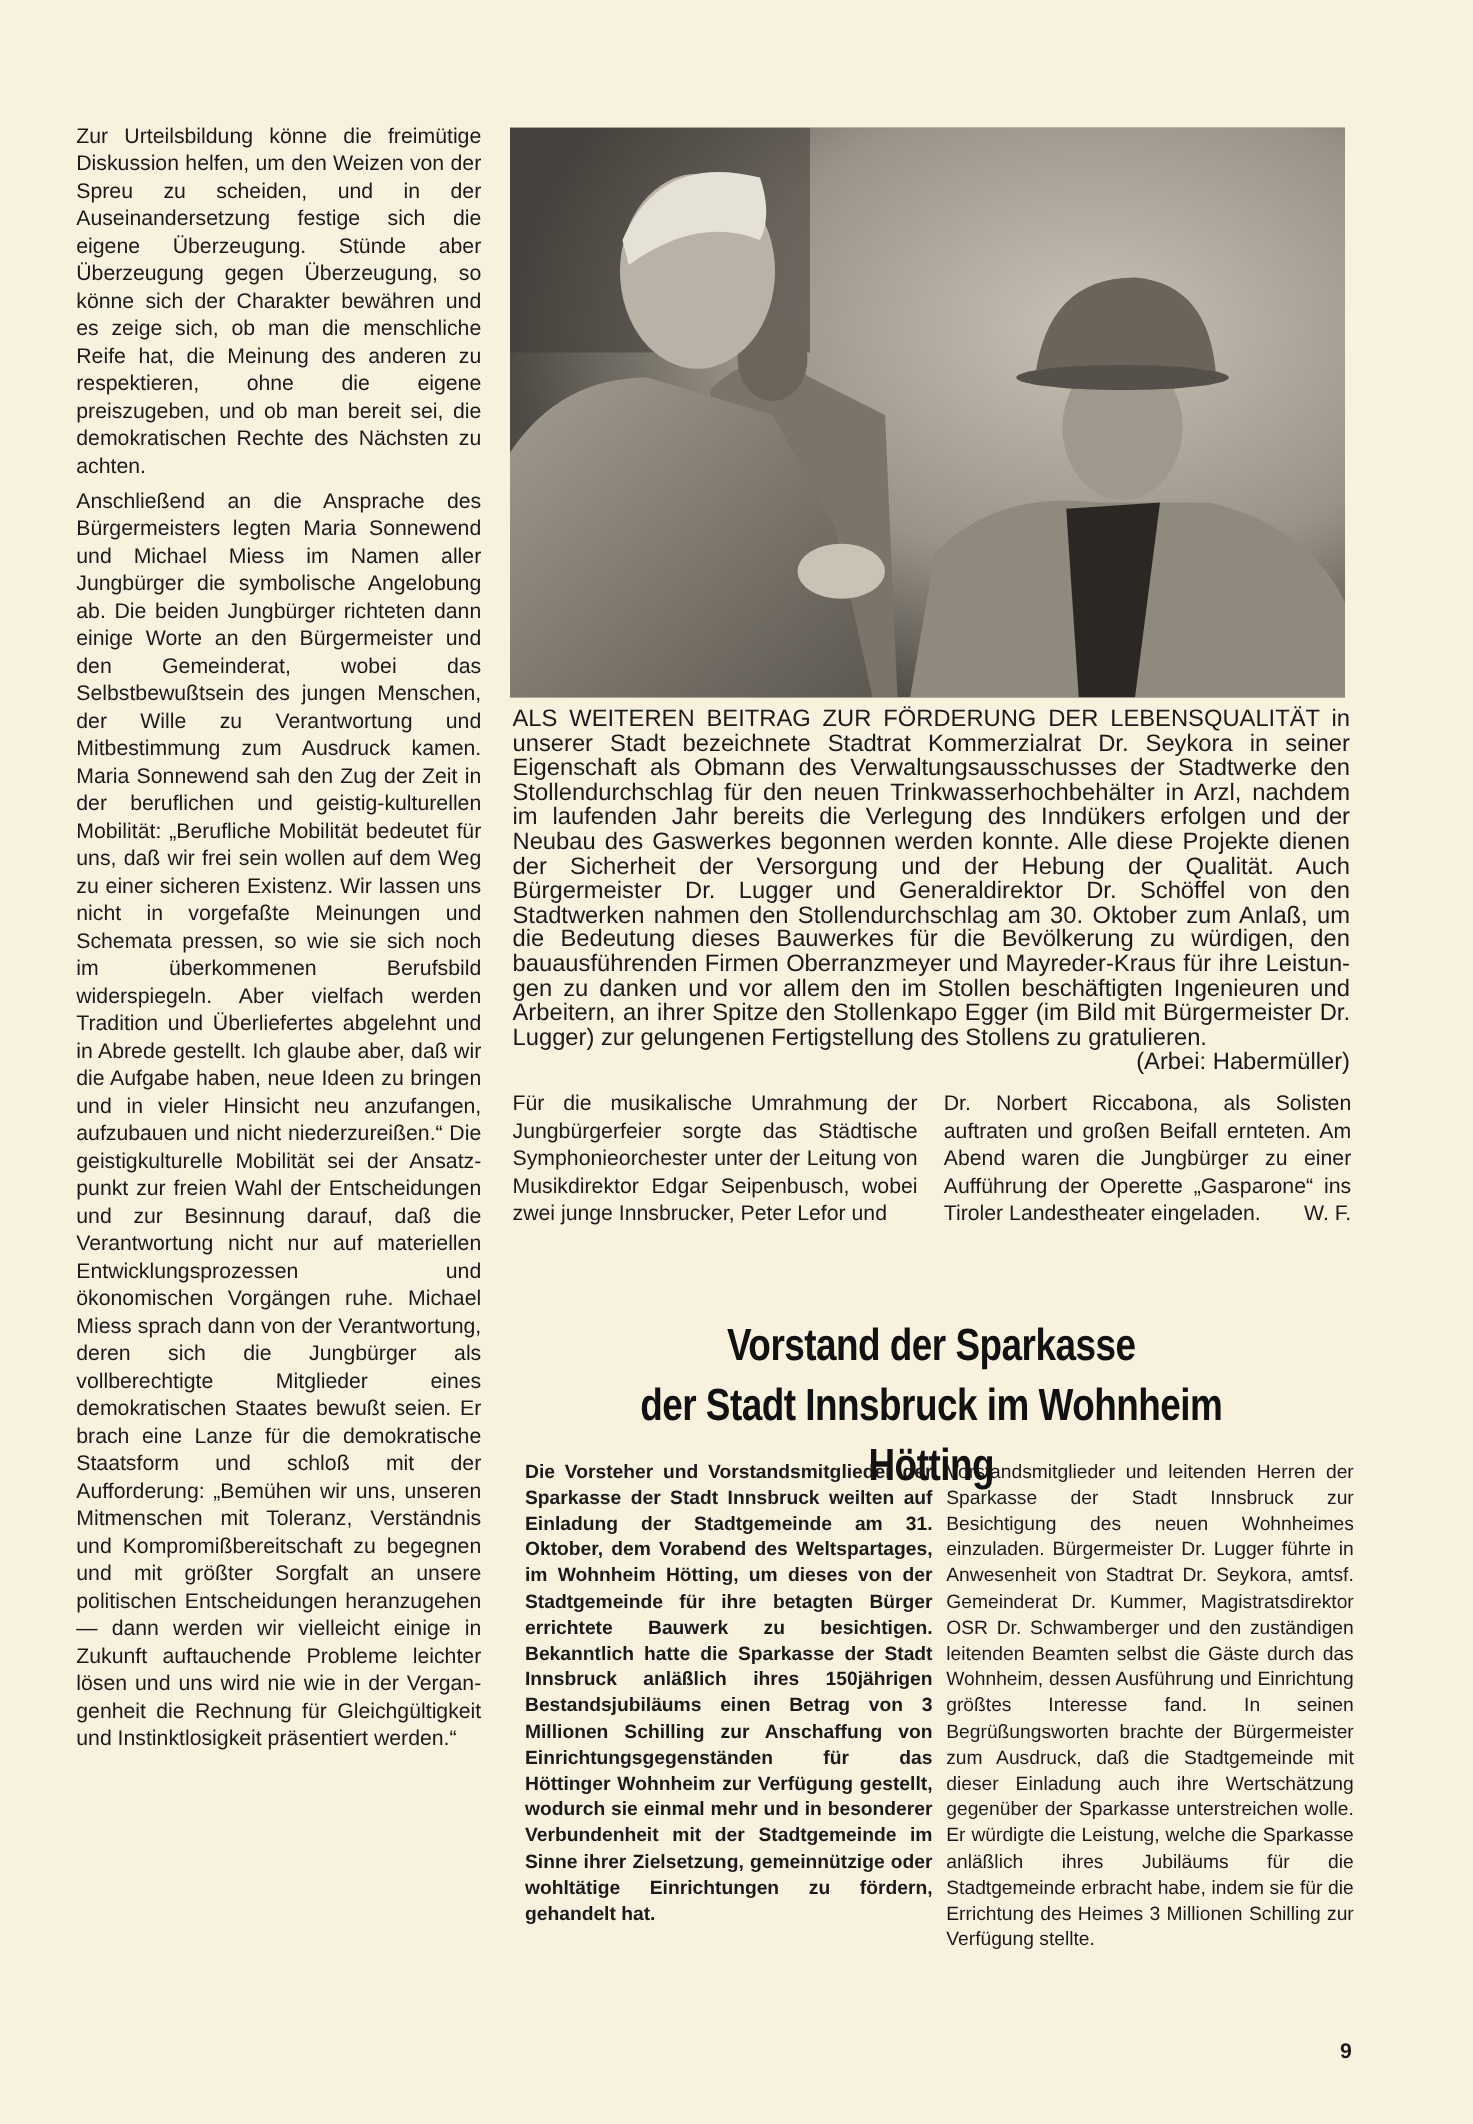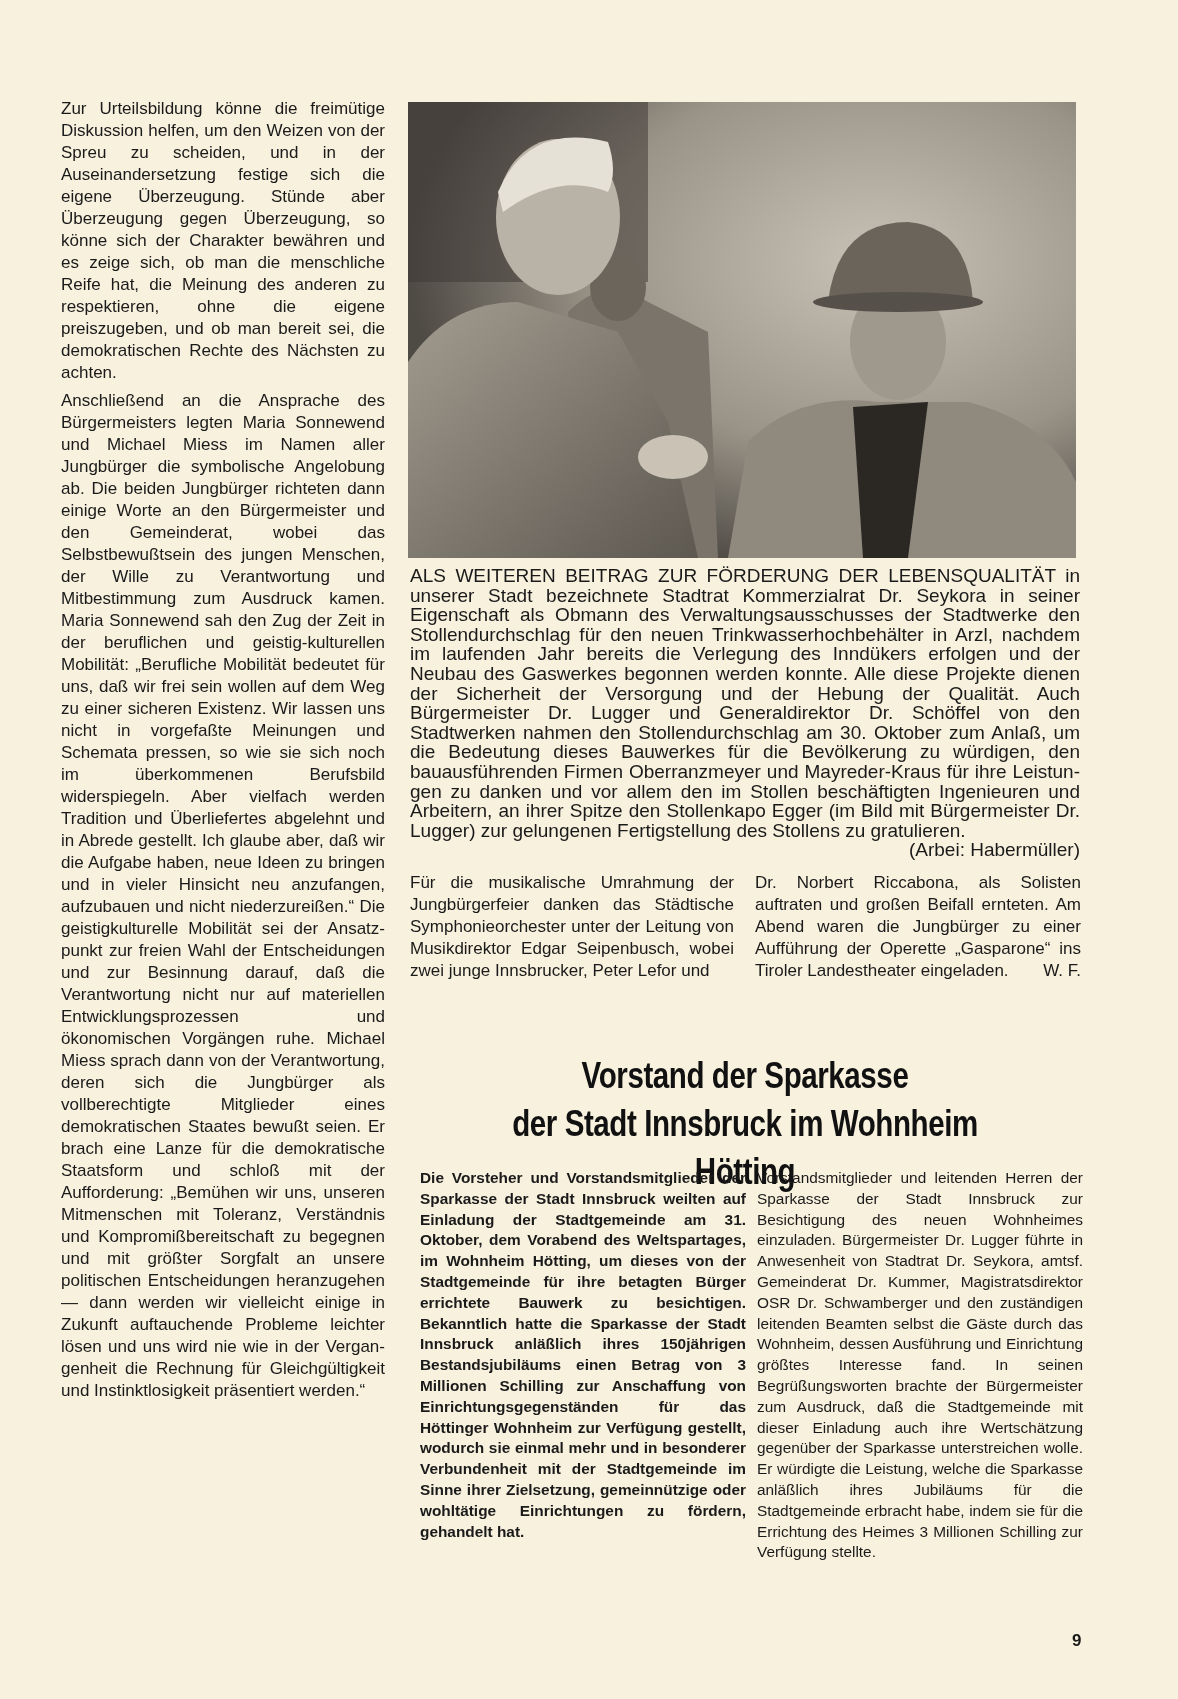--- a/index.html
+++ b/index.html
@@ -99,21 +99,21 @@
     <ellipse cx="490" cy="200" rx="85" ry="10" fill="#55504a"></ellipse>
   </svg>
 </div>
 
 <div id="caption">
   <span class="lead">ALS WEITEREN BEITRAG ZUR FÖRDERUNG DER LEBENSQUALITÄT</span><span> in unserer Stadt bezeichnete Stadtrat Kommerzialrat Dr. Seykora in seiner Eigenschaft als Obmann des Verwaltungsausschusses der Stadtwerke den Stollendurchschlag für den neuen Trinkwasserhochbehälter in Arzl, nachdem im laufenden Jahr bereits die Verlegung des Inndükers erfolgen und der Neubau des Gaswerkes begonnen werden konnte. Alle diese Projekte dienen der Sicherheit der Versorgung und der Hebung der Qualität. Auch Bürgermeister Dr. Lugger und Generaldirektor Dr. Schöffel von den Stadtwerken nahmen den Stollendurchschlag am 30. Oktober zum Anlaß, um die Bedeutung dieses Bauwerkes für die Bevölkerung zu würdigen, den bauausführenden Firmen Oberranzmeyer und Mayreder-Kraus für ihre Leistun­gen zu danken und vor allem den im Stollen beschäftigten Ingenieuren und Arbei­tern, an ihrer Spitze den Stollenkapo Egger (im Bild mit Bürgermeister Dr. Lugger) zur gelungenen Fertigstellung des Stollens zu gratulieren.</span>
   <span class="credit">(Arbei: Habermüller)</span>
 </div>
 
 <div id="music-left" class="col">
-  <p>Für die musikalische Umrahmung der Jungbürgerfeier danken das Städtische Symphonieorchester un­ter der Leitung von Musikdirektor Edgar Seipenbusch, wobei zwei junge Innsbrucker, Peter Lefor und</p>
+  <p>Für die musikalische Umrahmung der Jungbürgerfeier sorgte das Städtische Symphonieorchester un­ter der Leitung von Musikdirektor Edgar Seipenbusch, wobei zwei junge Innsbrucker, Peter Lefor und</p>
 </div>
 <div id="music-right" class="col">
   <p><span>Dr. Norbert Riccabona, als Solisten auftraten und großen Beifall ernte­ten. Am Abend waren die Jungbür­ger zu einer Aufführung der Ope­rette „Gasparone“ ins Tiroler Lan­destheater eingeladen.</span><span class="sig">W. F.</span></p>
 </div>
 
 <div id="headline">
   <div>Vorstand der Sparkasse</div>
   <div>der Stadt Innsbruck im Wohnheim Hötting</div>
 </div>
 

